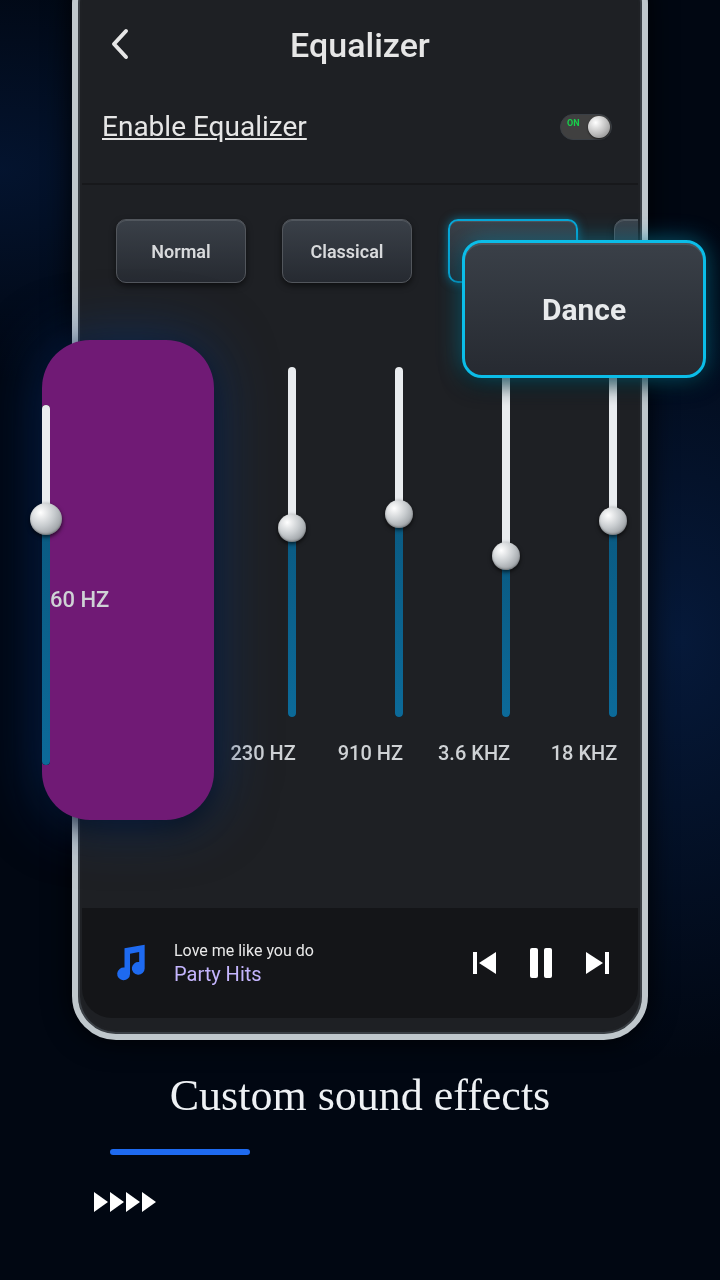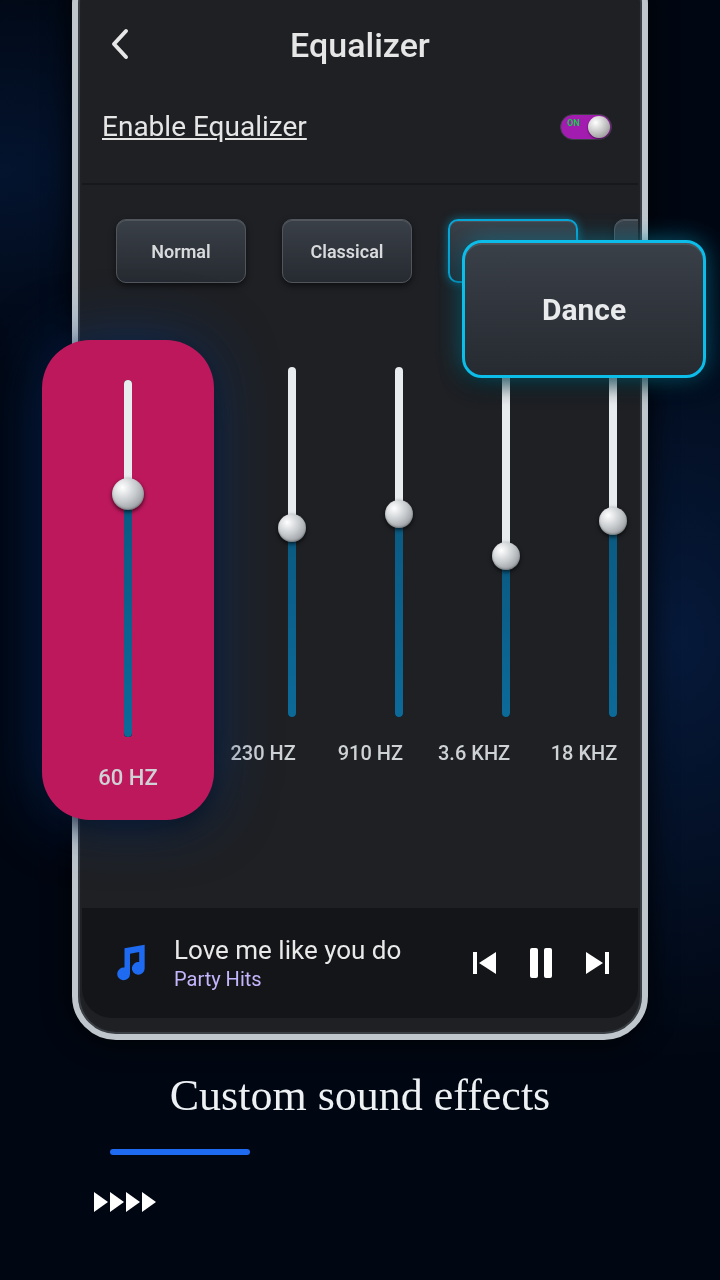--- a/index.html
+++ b/index.html
@@ -51,21 +51,21 @@
   .title {
     font-size: 34px; font-weight: 500; color: #e6e6e6;
   }
   .enable-row {
     display: flex; align-items: center; justify-content: space-between;
     padding: 20px 26px 40px 20px;
   }
   .enable-label { font-size: 28px; color: #e6e6e6; text-decoration: underline; }
   .toggle {
     width: 52px; height: 26px;
-    background: #a21caf;
+    background: #404040;
     border-radius: 14px;
     position: relative;
     border: 1px solid #3a3f45;
     cursor: pointer;
   }
   .toggle .on-text {
     position: absolute; left: 6px; top: 3px;
     font-size: 9px; color: #17d14b; font-weight: 700;
   }
   .toggle .knob {
@@ -140,34 +140,34 @@
   .player-bar {
     position: absolute; left: 0; right: 0; bottom: 12px;
     height: 110px;
     background: #141518;
     display: flex; align-items: center;
     padding: 0 26px;
     border-radius: 0 0 30px 30px;
   }
   .music-icon { width: 44px; height: 44px; margin-right: 22px; }
   .track-meta { flex: 1; }
-  .track-title { font-size: 26px; color: #e9e9e9; }
+  .track-title { font-size: 16px; color: #e9e9e9; }
   .track-album { font-size: 20px; color: #c4b5fd; margin-top: 2px; }
   .controls { display: flex; gap: 26px; align-items: center; }
   .ctrl-btn { cursor: pointer; }
 
   
   .float-slider {
     position: absolute;
     left: 42px; top: 340px;
     width: 172px; height: 480px;
-    background: #be185d;
+    background: #701a75;
     border-radius: 48px;
     box-shadow: 0 0 60px rgba(10,60,140,.55), 0 8px 24px rgba(0,0,0,.7);
-    display: flex; flex-direction: column; align-items: center;
+    display: flex; flex-direction: row; align-items: center;
     padding: 40px 0 30px 0;
     z-index: 5;
   }
   .float-slider .track { height: 360px; }
   .float-slider .thumb { width: 32px; height: 32px; margin-left: -16px; margin-top: -16px; }
   .float-slider .band-label { font-size: 22px; margin-top: 28px; }
 
   
   .float-callout {
     position: absolute;

